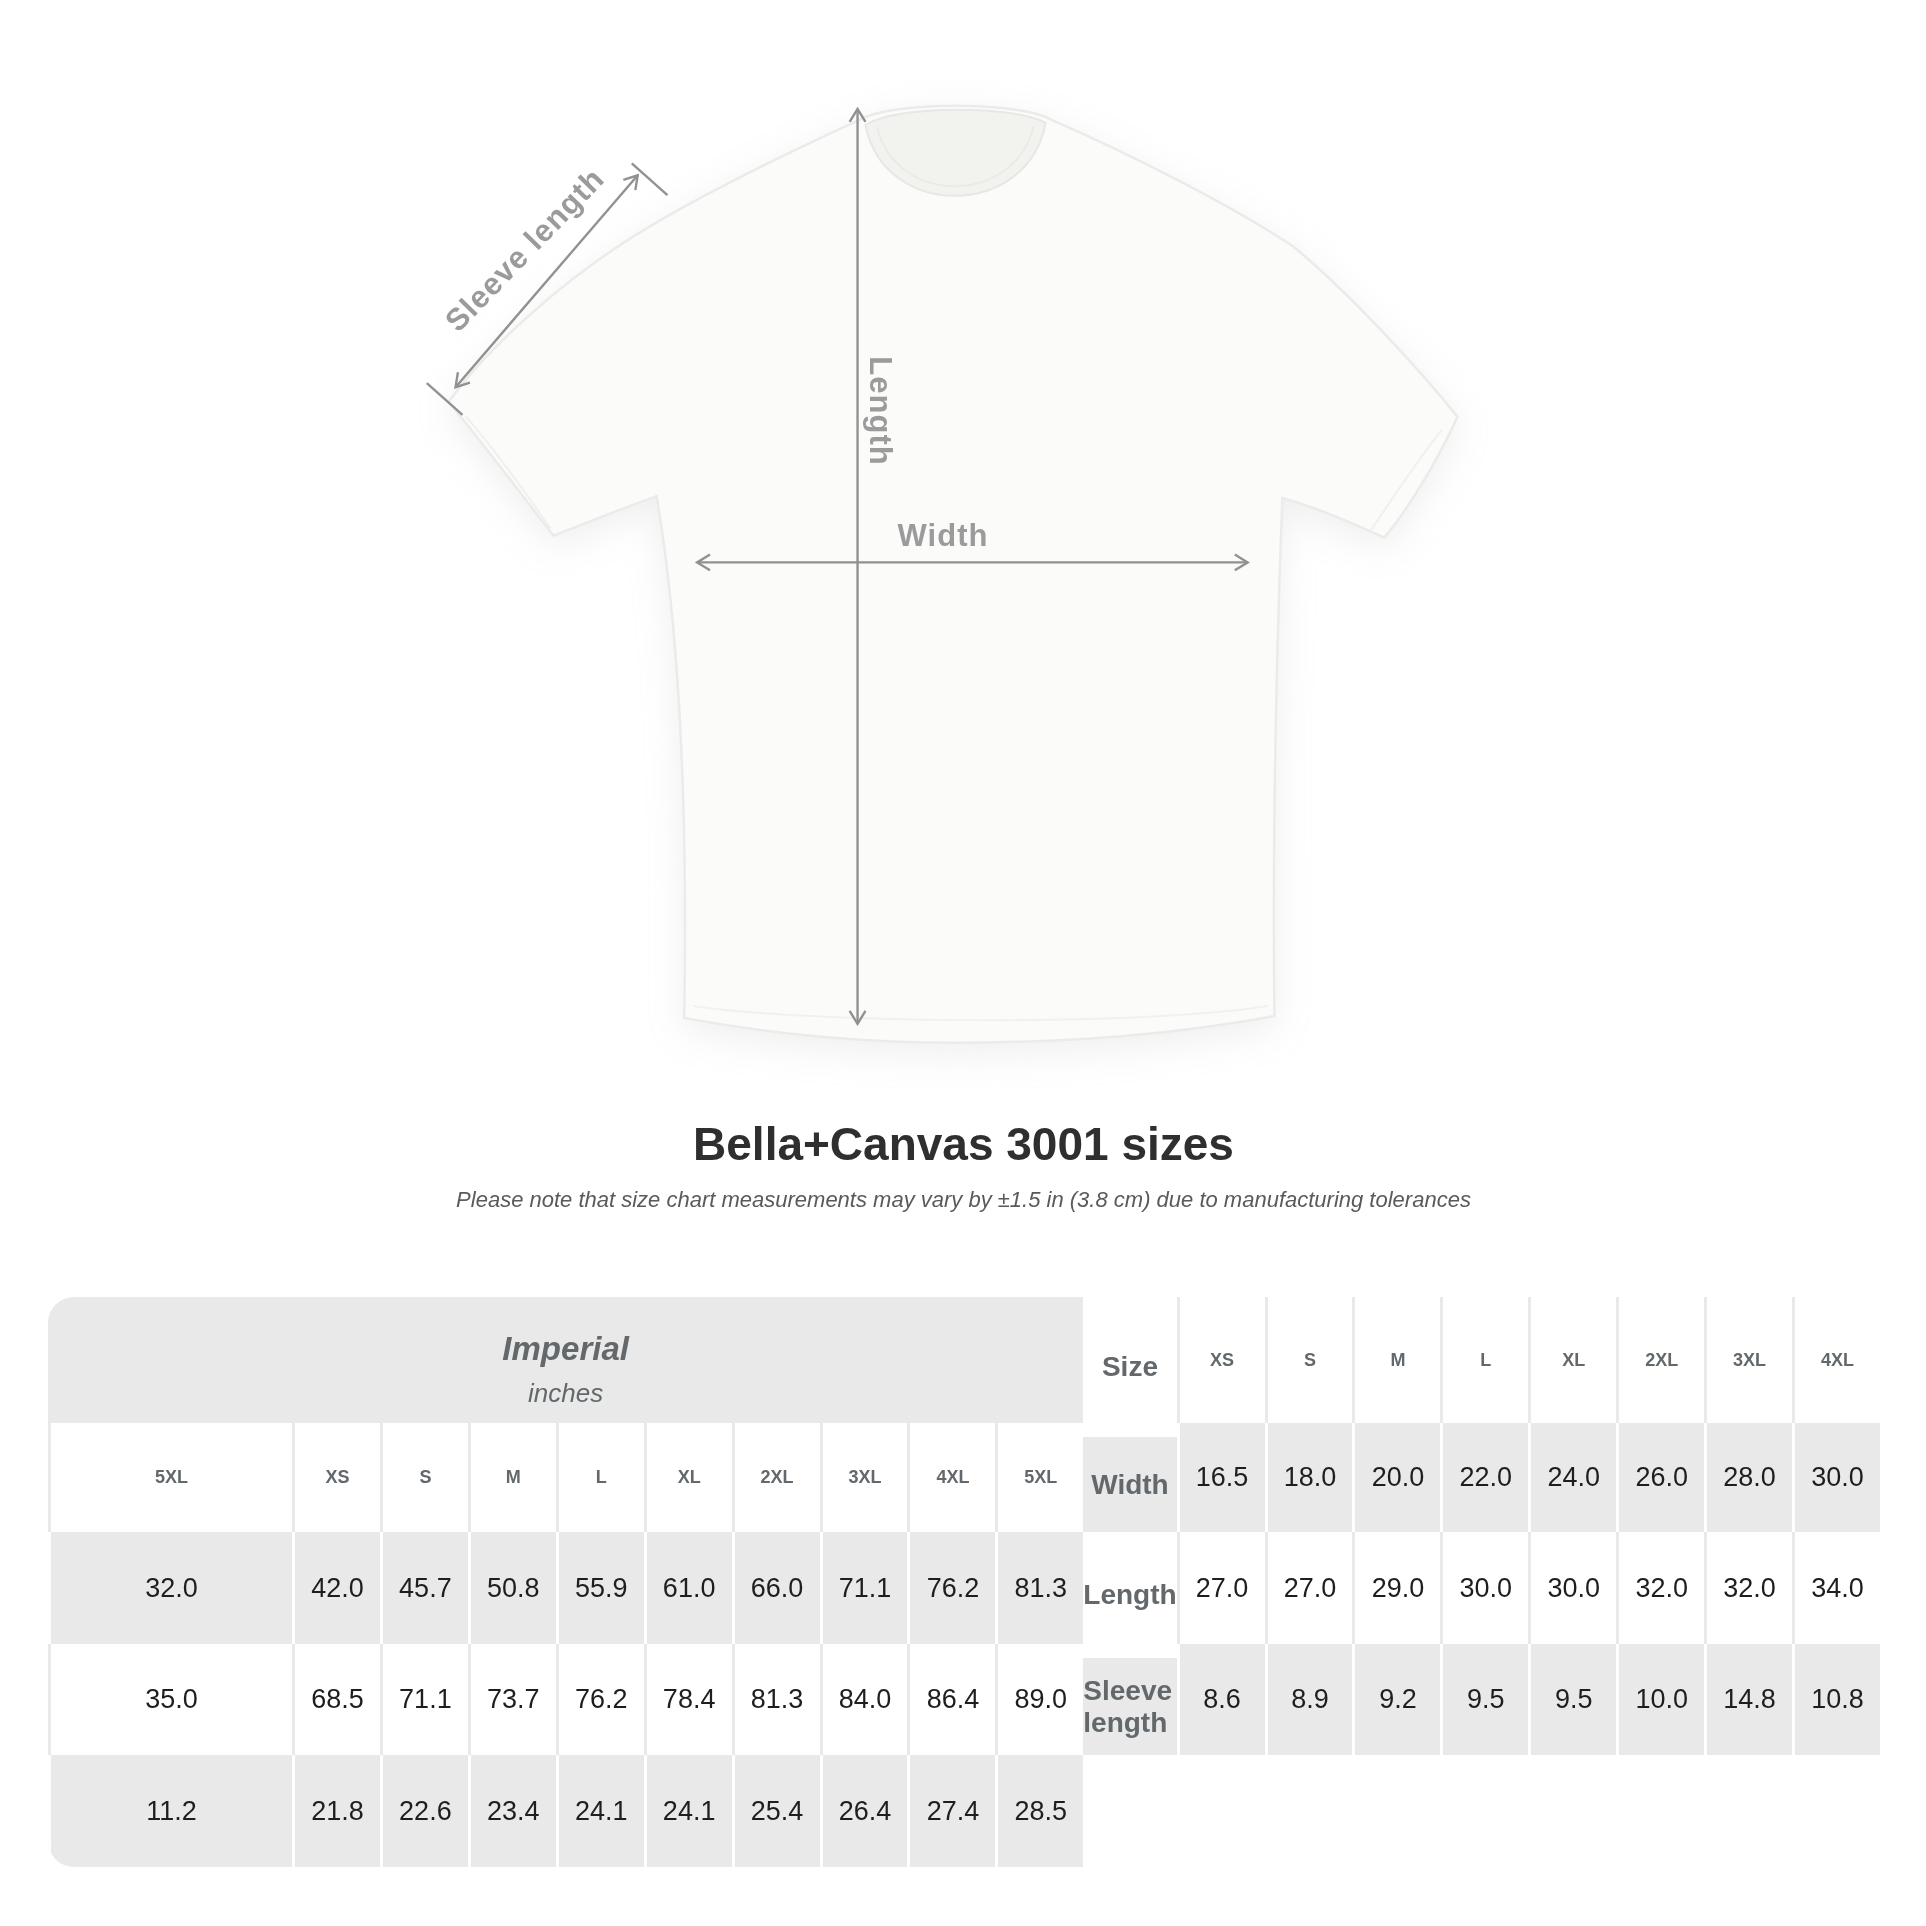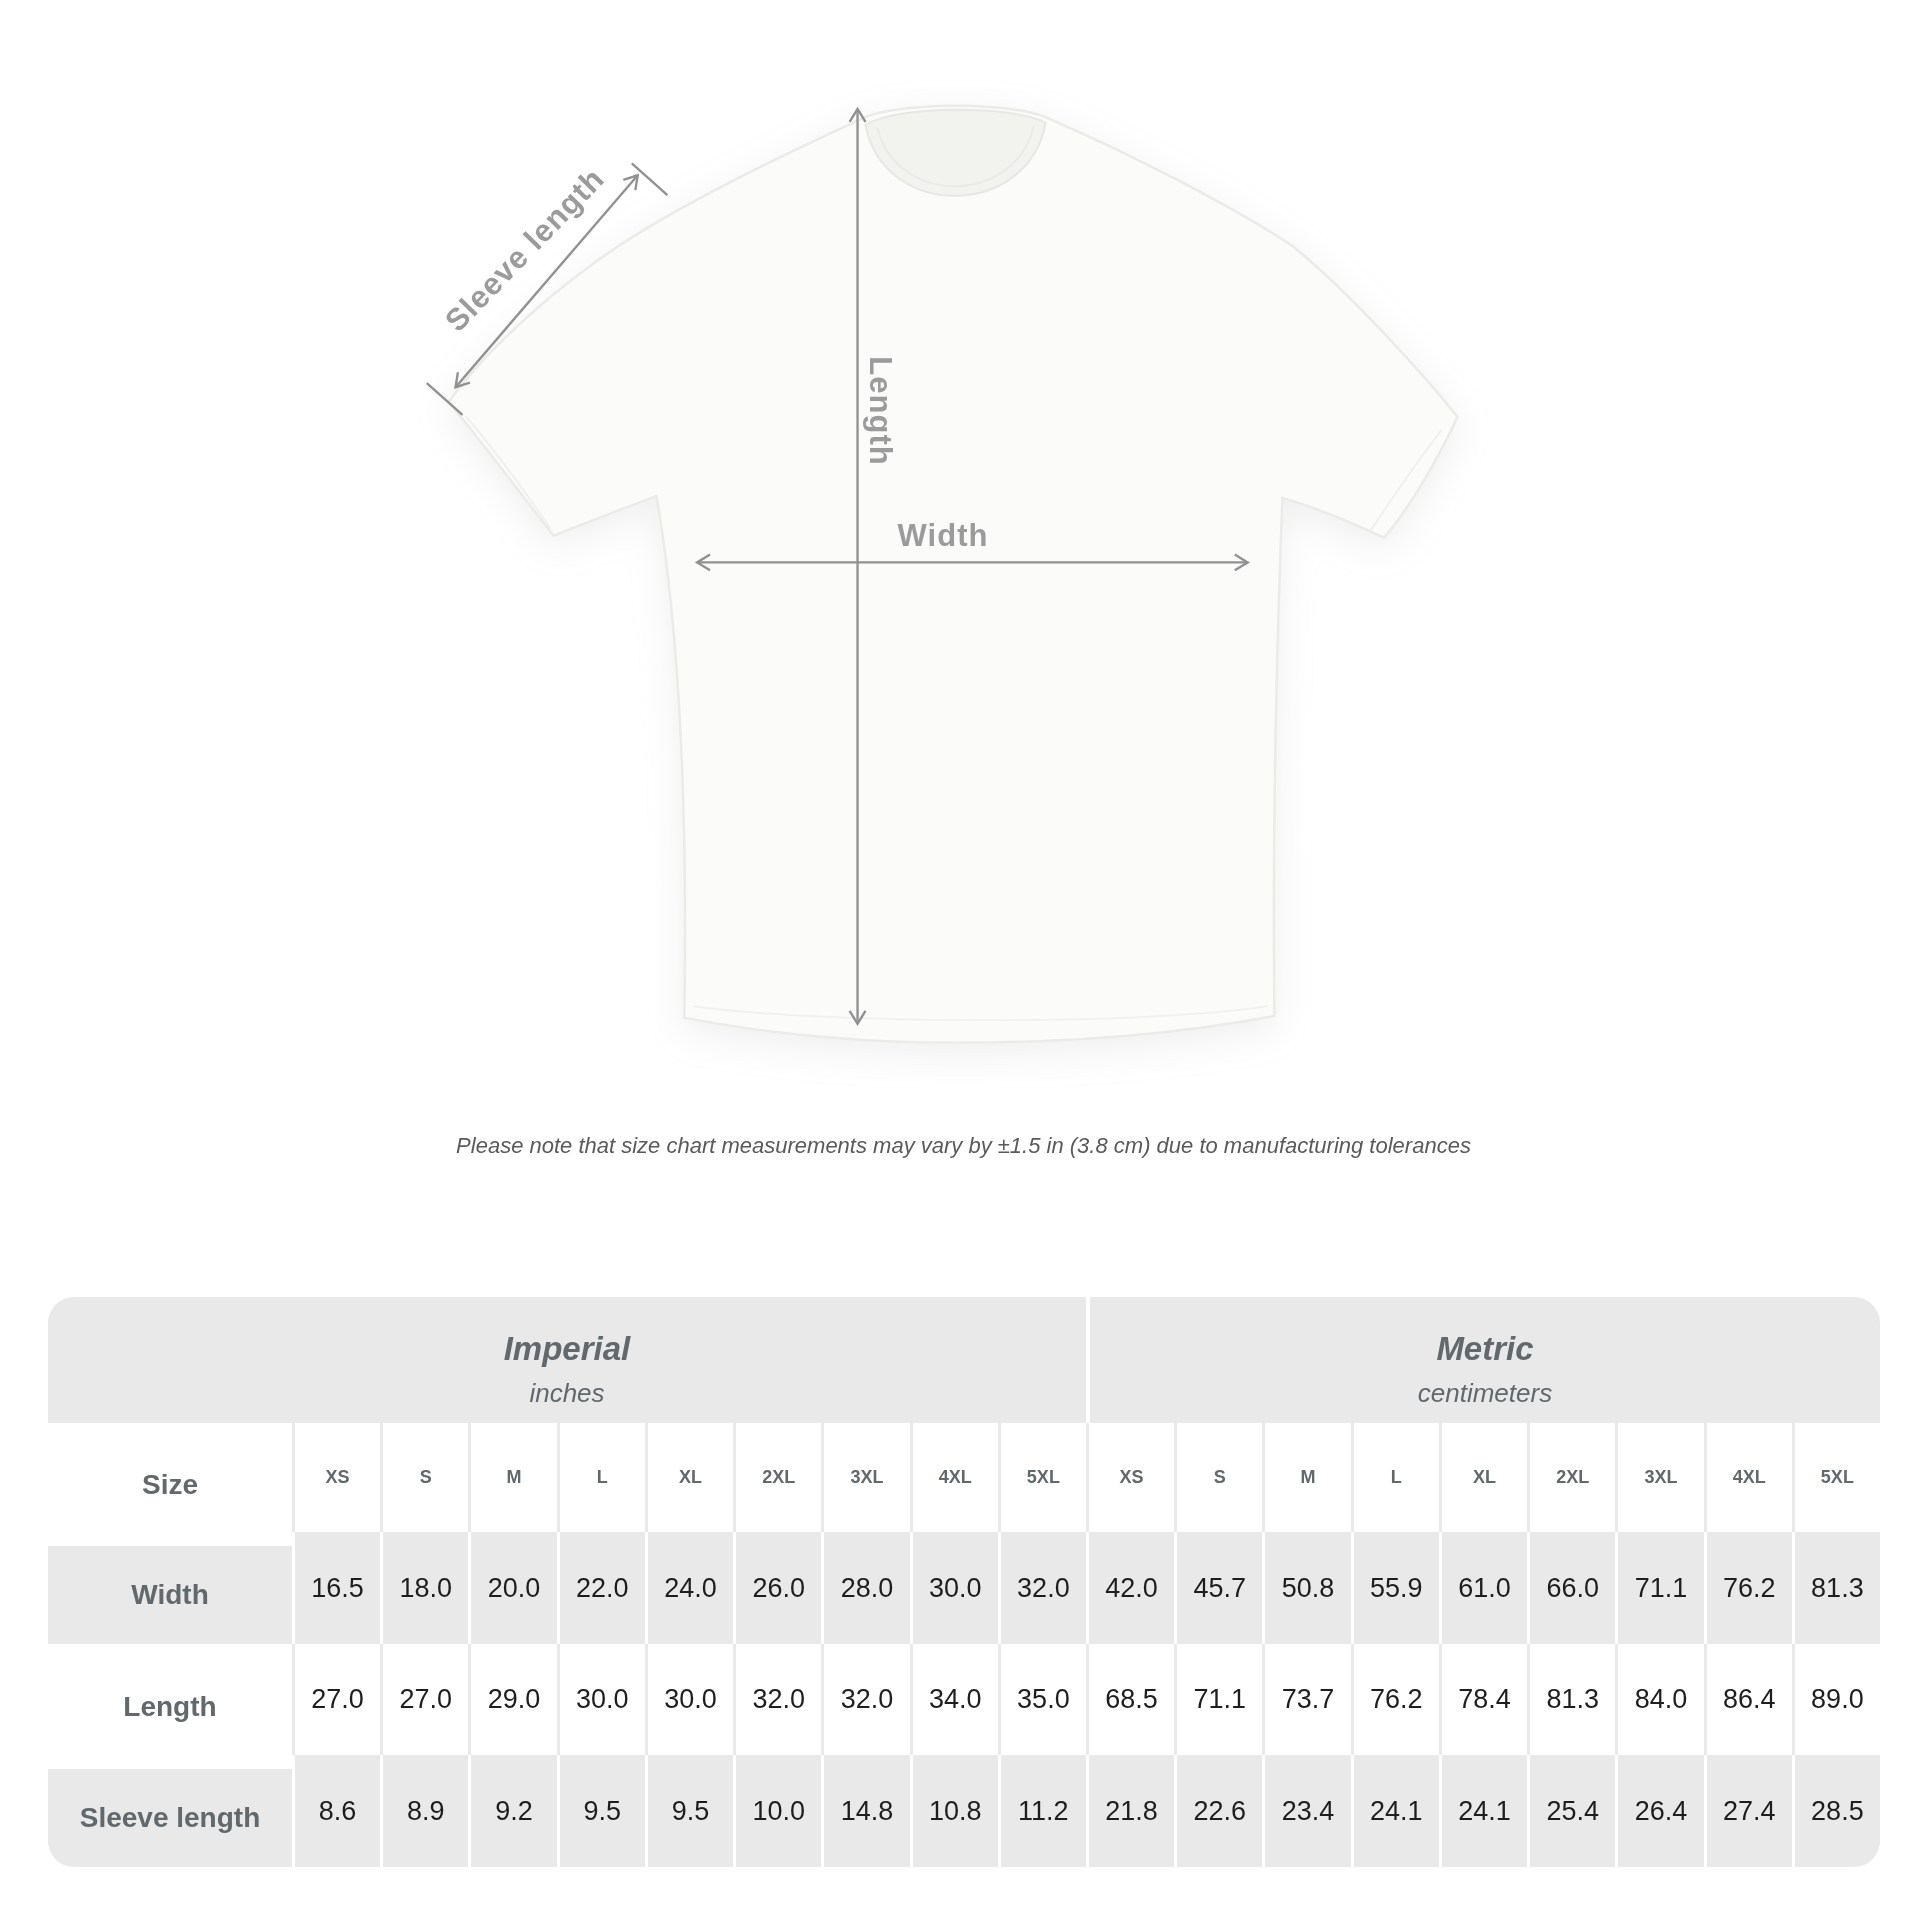--- a/index.html
+++ b/index.html
@@ -84,32 +84,29 @@
       <line x1="431" y1="387" x2="467" y2="419"></line>
     </g>
   </svg>
 
   <div class="dim-label lbl-sleeve">Sleeve length</div>
   <div class="dim-label lbl-length">Length</div>
   <div class="dim-label lbl-width">Width</div>
 </div>
 
 <div class="heading">
+  <div class="title">Bella+Canvas 3001 sizes</div>
   <div class="subtitle">Please note that size chart measurements may vary by ±1.5 in (3.8 cm) due to manufacturing tolerances</div>
 </div>
 
 <div class="size-table">
 
   <div class="cell band band-imperial">
     <div class="g-label">Imperial</div>
     <div class="g-sub">inches</div>
-  </div>
-  <div class="cell band band-metric">
-    <div class="g-label">Metric</div>
-    <div class="g-sub">centimeters</div>
   </div>
 
   <div class="cell r-white rowlab">Size</div>
   <div class="cell r-white sep hdr">XS</div>
   <div class="cell r-white sep hdr">S</div>
   <div class="cell r-white sep hdr">M</div>
   <div class="cell r-white sep hdr">L</div>
   <div class="cell r-white sep hdr">XL</div>
   <div class="cell r-white sep hdr">2XL</div>
   <div class="cell r-white sep hdr">3XL</div>

